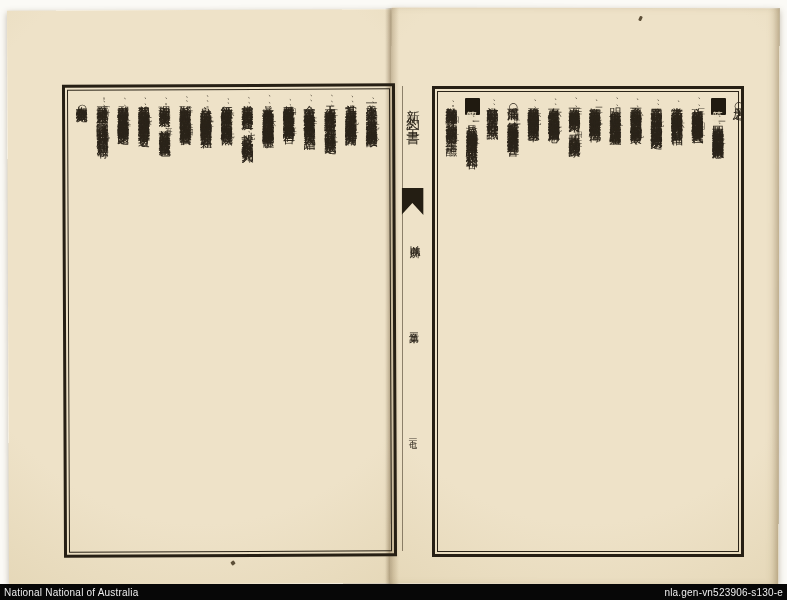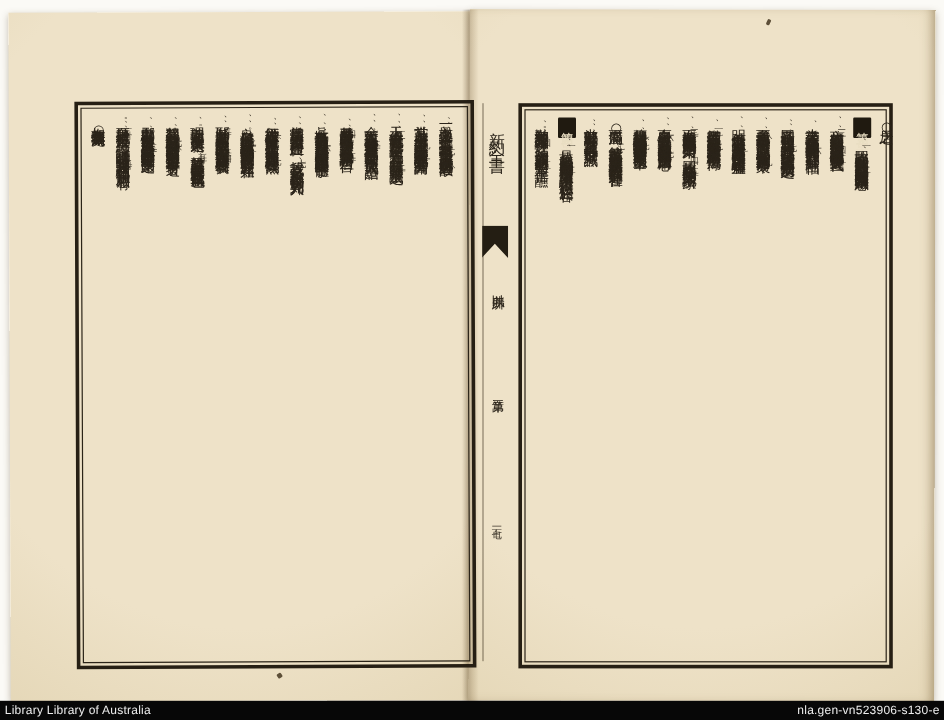--- a/index.html
+++ b/index.html
@@ -109,17 +109,17 @@
           <div class="col"><span class="chapter-box">第四章</span><span class="verse">一</span>是故<span class="punct">、</span>我於主爲囚者<span class="punct">、</span>勸爾曹行堪乎所蒙之召<span class="punct">、</span><span class="verse">二</span>以諸謙讓<span class="punct">、</span>溫柔<span class="punct">、</span>恆忍<span class="punct">、</span>於仁相容<span class="punct">、</span></div>
           <div class="col">懃勉於和平之維繫<span class="punct">、</span>守神之一<span class="punct">。</span><span class="verse">四</span>一體<span class="punct">、</span>一神<span class="punct">、</span>亦如爾所蒙之召<span class="punct">、</span>召於一望<span class="punct">、</span><span class="verse">五</span>一主<span class="punct">、</span>一信<span class="punct">、</span>一蘸<span class="punct">、</span></div>
         </div>
     </div>
   </div>
 
   <div class="speck" style="left:639px;top:16px;width:3px;height:5px;transform:rotate(25deg);"></div>
   <div class="speck" style="left:231px;top:561px;width:4px;height:4px;transform:rotate(-35deg);"></div>
 
   <div class="footer-bar">
-    <span>Library Library of Australia</span>
+    <span>National National of Australia</span>
     <span>nla.gen-vn523906-s130-e</span>
   </div>
 
 </div>
 
 </body></html>

